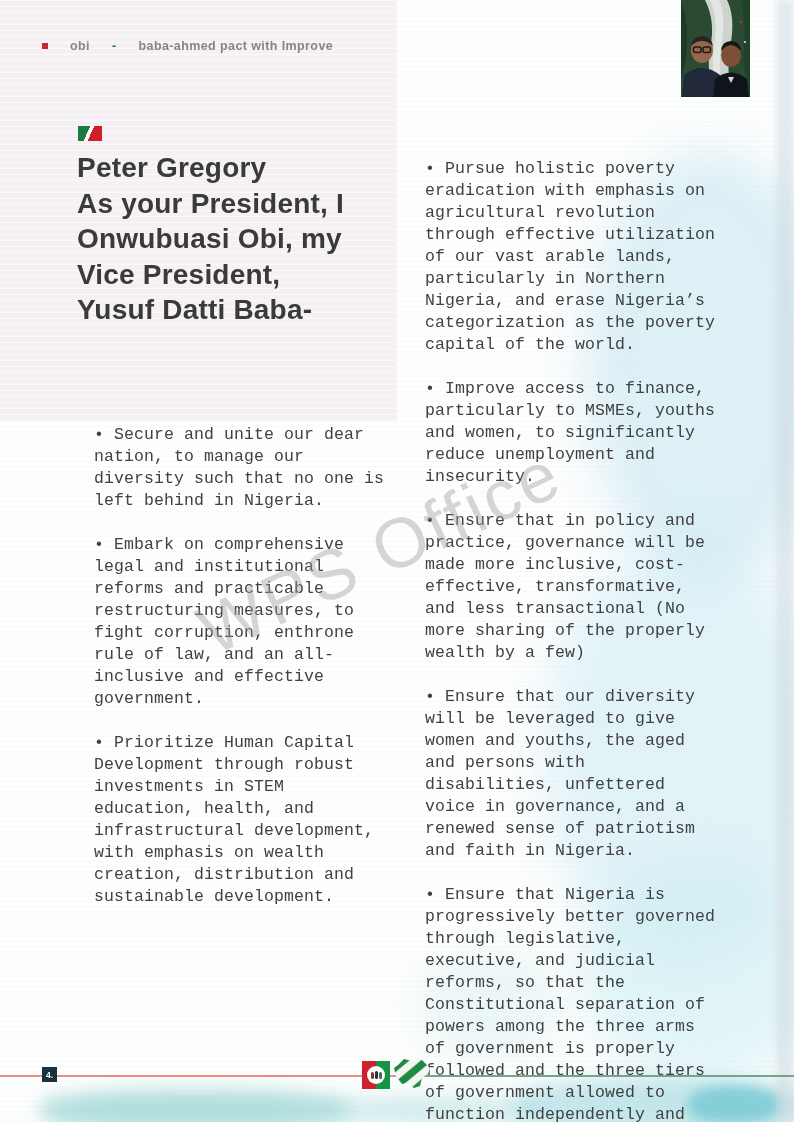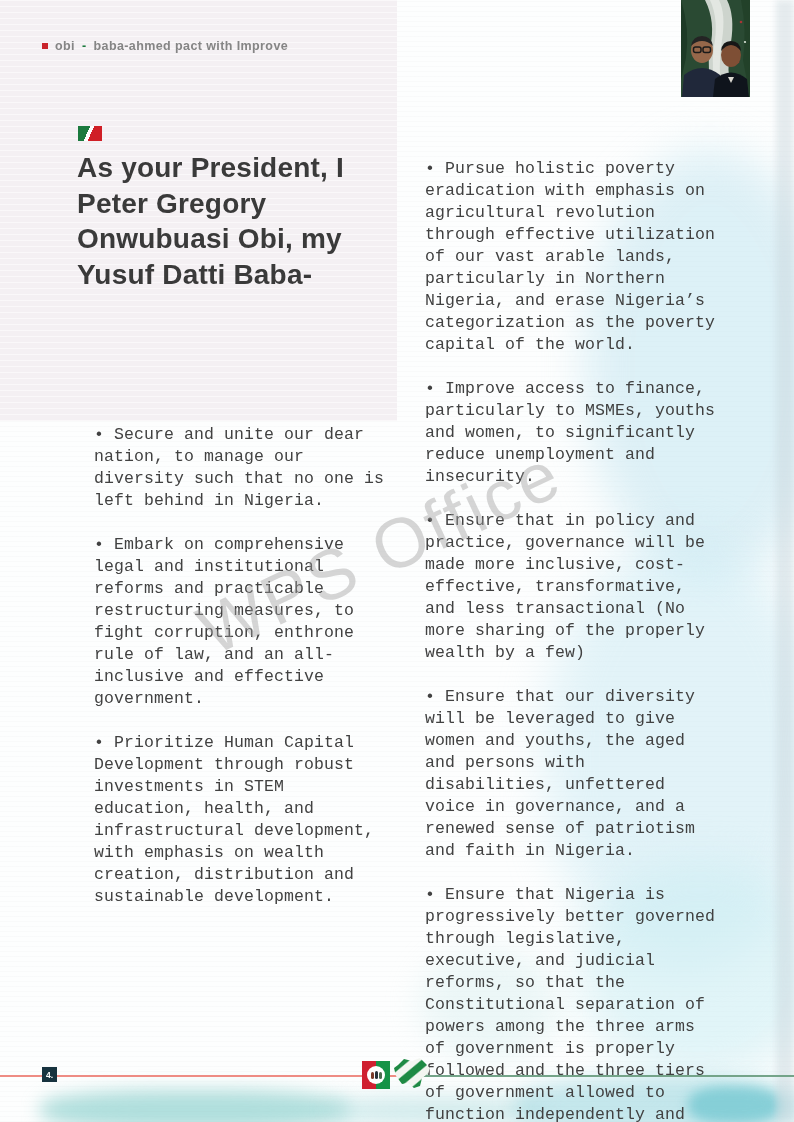--- a/index.html
+++ b/index.html
@@ -26,21 +26,21 @@
   .wc9{left:776px;top:0;width:18px;height:1122px;background:rgba(200,212,220,.45);filter:blur(3px);border-radius:0;}
   
   .pink-panel{
     position:absolute;left:0;top:0;width:397px;height:421px;z-index:1;
     background-color:#f4f0f3;
     background-image:repeating-linear-gradient(0deg, rgba(255,255,255,.55) 0 1px, transparent 1px 6px);
   }
   
   .header-row{
     position:absolute;left:42px;top:39px;z-index:2;
-    display:flex;align-items:center;gap:7px;
+    display:flex;align-items:center;gap:22px;
     font-size:12.5px;font-weight:bold;letter-spacing:.4px;color:#858585;
   }
   .red-sq{width:6px;height:6px;background:#c9252c;}
   .sep-dash{color:#1b7a3e;font-weight:bold;}
   
   .hero-photo{position:absolute;left:681px;top:0;width:69px;height:97px;z-index:2;}
   
   .flag-icon{
     position:absolute;left:78px;top:126px;width:24px;height:15px;z-index:2;
     background:linear-gradient(115deg,#1b7a3e 0 40%,#ffffff 40% 53%,#d01f26 53% 100%);
@@ -124,23 +124,24 @@
   <path d="M3,75 Q21,61 39,75 L41,97 L1,97 Z" fill="#20283a"></path>
   <ellipse cx="50" cy="55" rx="10" ry="12" fill="#7e4f35"></ellipse>
   <path d="M40,51 Q41,41 50,41 Q59,41 60,51 Q55,45 50,45 Q45,45 40,51 Z" fill="#161616"></path>
   <path d="M34,79 Q50,66 66,79 L68,97 L32,97 Z" fill="#0f141c"></path>
   <path d="M47,77 L50,83 L53,77 Z" fill="#dcd9d2"></path>
 </svg>
 
 <div class="flag-icon"></div>
 
 <div class="heading">
+    <div>Peter Gregory</div>
     <div>As your President, I</div>
-    <div>Peter Gregory</div>
     <div>Onwubuasi Obi, my</div>
+    <div>Vice President,</div>
     <div>Yusuf Datti Baba-</div>
   </div>
 
 <div class="col col-left">
     <p>• Secure and unite our dear nation, to manage our diversity such that no one is left behind in Nigeria.</p>
     <p>• Embark on comprehensive legal and institutional reforms and practicable restructuring measures, to fight corruption, enthrone rule of law, and an all-inclusive and effective government.</p>
     <p>• Prioritize Human Capital Development through robust investments in STEM education, health, and infrastructural development, with emphasis on wealth creation, distribution and sustainable development.</p>
   </div>
 
 <div class="col col-right">

